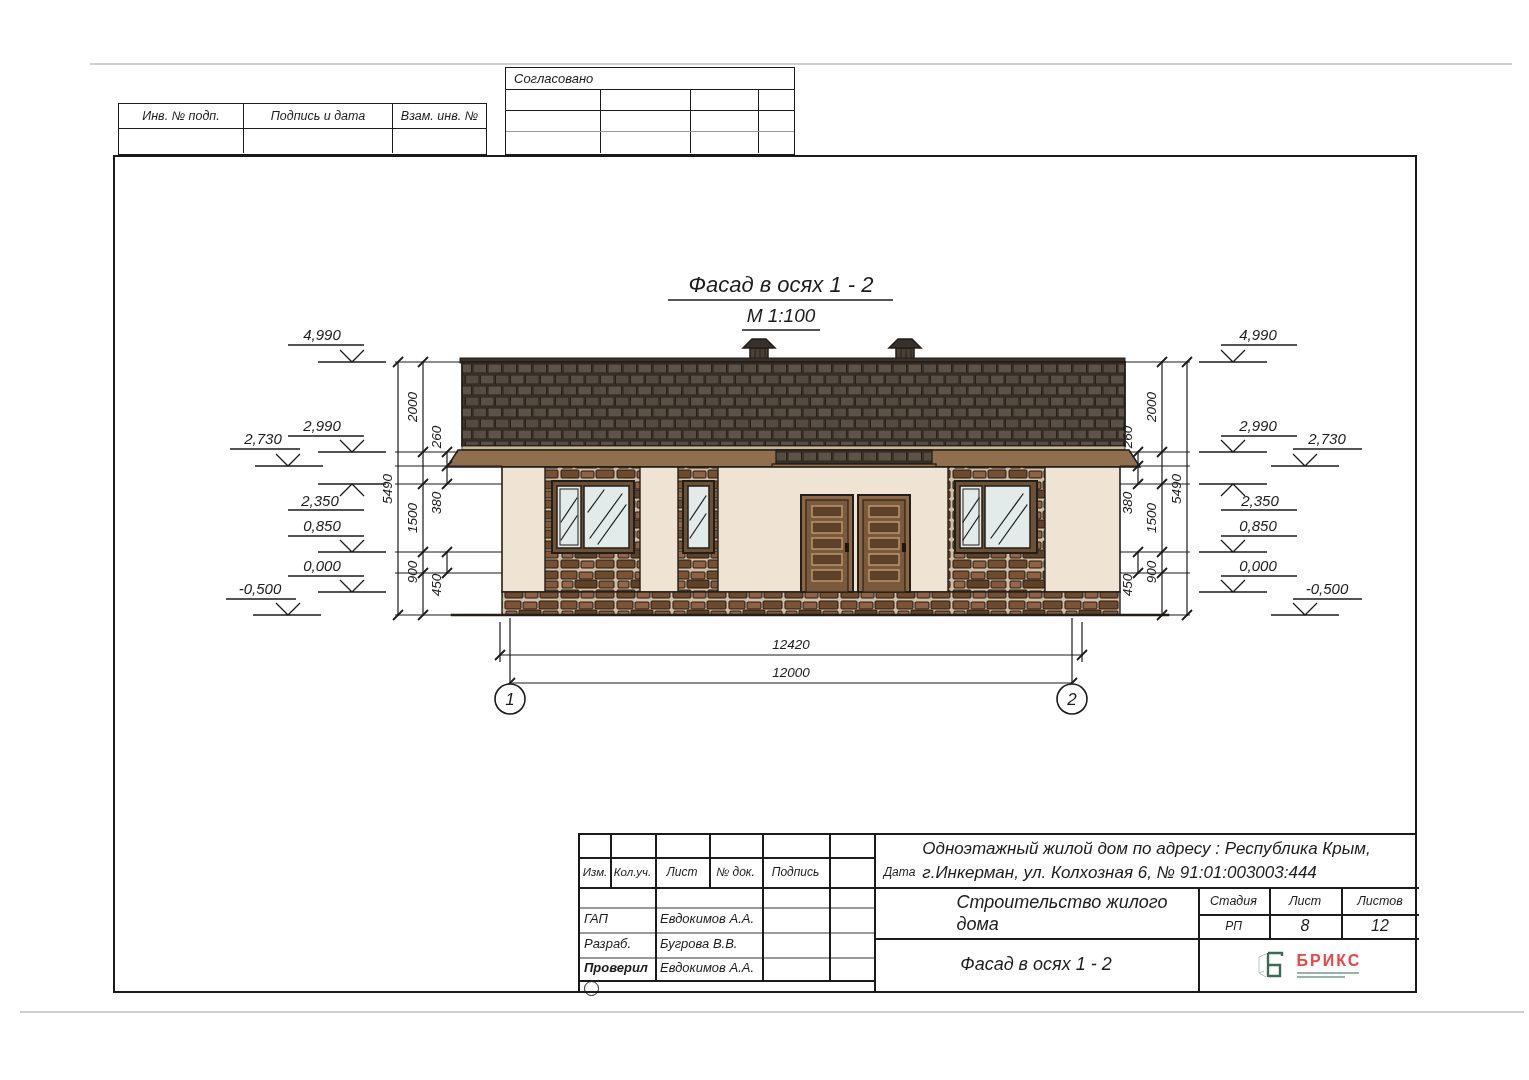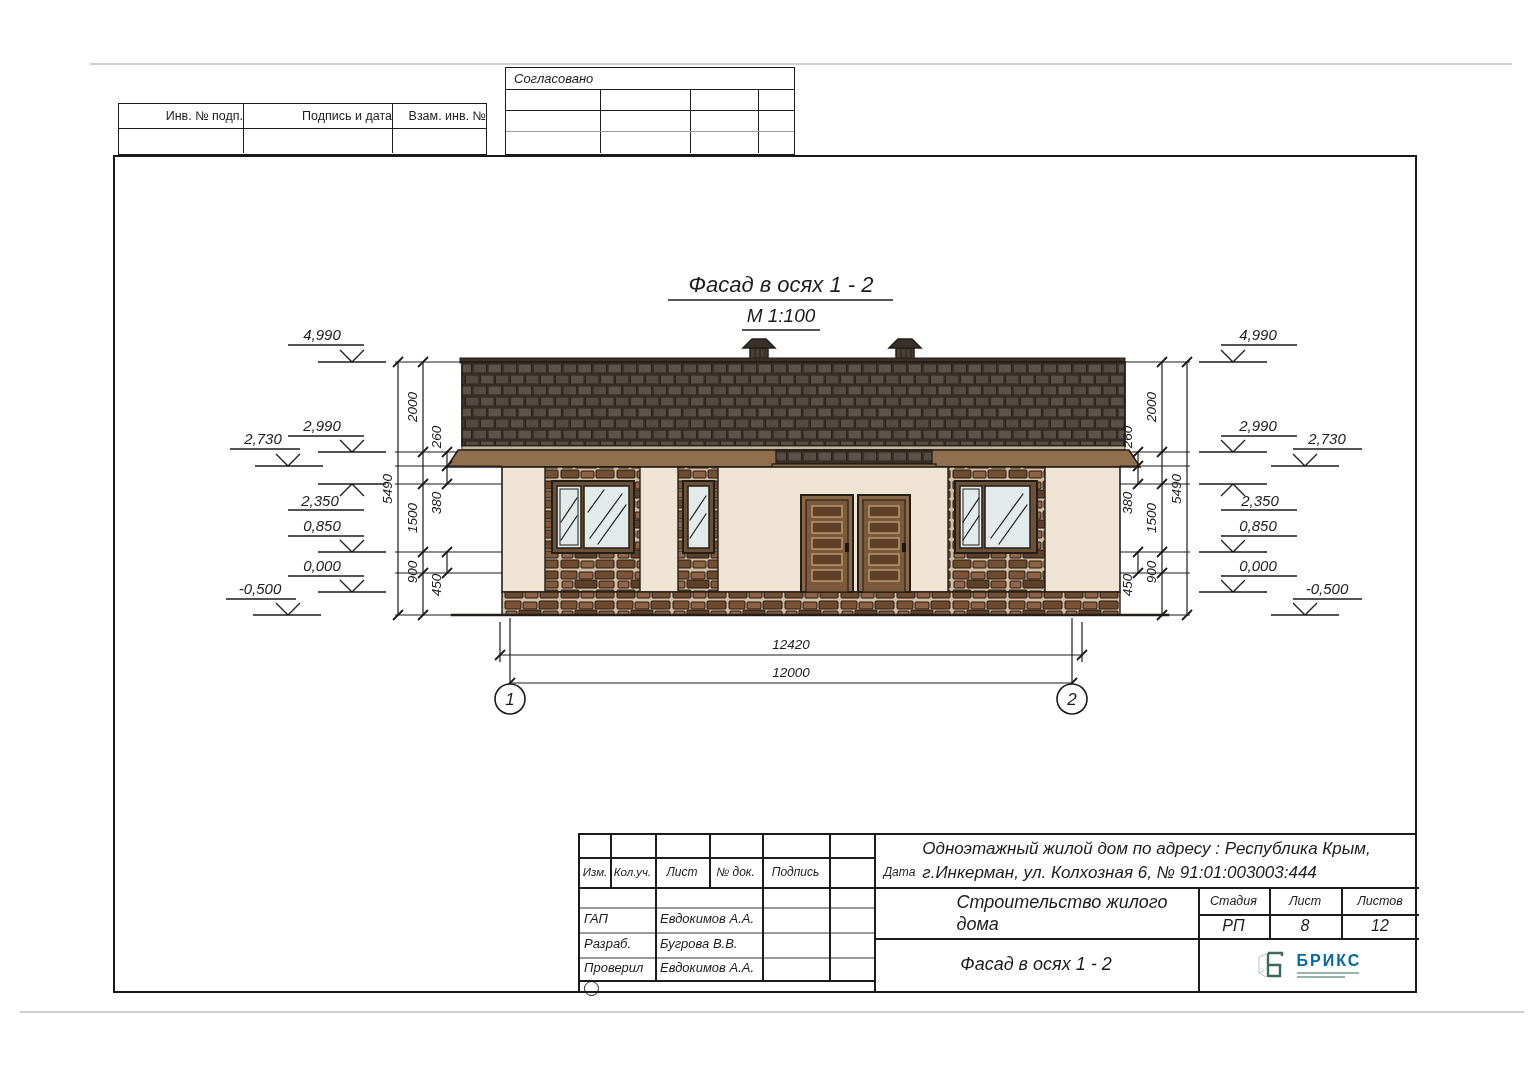--- a/index.html
+++ b/index.html
@@ -9,36 +9,36 @@
   .hl{position:absolute;background:#1c1c1c;height:1.5px;}
   .vl{position:absolute;background:#1c1c1c;width:1.5px;}
   .gray{background:#9a9a9a;}
   .edge{position:absolute;background:#cfcfcf;height:2px;}
   .cen{display:flex;align-items:center;justify-content:center;}
   #frame{position:absolute;left:113px;top:155px;width:1300px;height:834px;border:2px solid #1a1a1a;}
   
   #stamp{position:absolute;left:118px;top:103px;width:369px;height:52px;border:1.6px solid #1c1c1c;box-sizing:border-box;}
   #stamp .row{display:flex;height:24px;border-bottom:1.4px solid #1c1c1c;}
   #stamp .row2{display:flex;height:24px;}
-  #stamp .c{box-sizing:border-box;border-right:1.4px solid #1c1c1c;font-size:12.5px;
-            display:flex;align-items:center;justify-content:flex-end;}
+  #stamp .c{box-sizing:border-box;border-right:1.4px solid #1c1c1c;font-size:12.5px;font-style:italic;
+            display:flex;align-items:center;justify-content:center;}
   #stamp .c:last-child{border-right:none;}
   
   #approval{position:absolute;left:505px;top:67px;width:290px;height:88px;border:1.6px solid #1c1c1c;box-sizing:border-box;}
   #approval .title{height:22px;border-bottom:1.4px solid #1c1c1c;font-size:13px;font-style:italic;
                    display:flex;align-items:center;padding-left:8px;box-sizing:border-box;}
   #approval .grow{display:flex;height:21px;box-sizing:border-box;}
   #approval .grow .c{flex:none;box-sizing:border-box;border-right:1.4px solid #1c1c1c;height:100%;}
   #approval .grow .c:last-child{border-right:none;}
   
   #tb{position:absolute;left:578px;top:833px;width:839px;height:160px;border:2px solid #1a1a1a;box-sizing:border-box;}
   #tb .lbl{position:absolute;font-style:italic;white-space:nowrap;}
   
   #logo{display:flex;align-items:center;justify-content:center;gap:7px;width:100%;height:100%;}
-  #logo .nm{color:#0369a1;font-size:16px;letter-spacing:2px;font-style:normal;font-weight:bold;}
+  #logo .nm{color:#ef4444;font-size:16px;letter-spacing:2px;font-style:normal;font-weight:bold;}
   #logo .bar{height:2px;background:#96b3a6;margin-top:2px;}
   svg text{font-family:"Liberation Sans",sans-serif;font-style:italic;fill:#1c1c1c;}
 </style>
 </head>
 <body>
 
 <div id="sheet">
 
   <div class="edge" style="left:90px;top:63px;width:1422px;"></div>
   <div class="edge" style="left:20px;top:1011px;width:1504px;"></div>
@@ -313,21 +313,21 @@
     <div class="lbl cen" style="left:30px;top:22px;width:45px;height:30px;font-size:11.5px;">Кол.уч.</div>
     <div class="lbl cen" style="left:75px;top:22px;width:54px;height:30px;font-size:12px;">Лист</div>
     <div class="lbl cen" style="left:129px;top:22px;width:53px;height:30px;font-size:12px;">№ док.</div>
     <div class="lbl cen" style="left:182px;top:22px;width:67px;height:30px;font-size:12px;border-radius:9px;">Подпись</div>
     <div class="lbl cen" style="left:249px;top:22px;width:45px;height:30px;font-size:12px;margin-left:48px;">Дата</div>
 
     <div class="lbl" style="left:4px;top:76px;font-size:13px;">ГАП</div>
     <div class="lbl" style="left:80px;top:76px;font-size:13px;">Евдокимов А.А.</div>
     <div class="lbl" style="left:4px;top:101px;font-size:13px;">Разраб.</div>
     <div class="lbl" style="left:80px;top:101px;font-size:13px;">Бугрова В.В.</div>
-    <div class="lbl" style="left:4px;top:125px;font-size:13px;">Проверил</div>
+    <div class="lbl" style="left:4px;top:125px;font-size:13px;font-weight:bold;">Проверил</div>
     <div class="lbl" style="left:80px;top:125px;font-size:13px;">Евдокимов А.А.</div>
     <div class="abs" style="left:4px;top:146px;width:13px;height:13px;border:1.5px solid #1c1c1c;border-radius:50%;"></div>
 
     <div class="hl" style="left:294px;top:52px;width:545px;"></div>
     <div class="lbl cen" style="left:294px;top:1px;width:545px;height:50px;font-size:17px;line-height:24px;white-space:normal;">
       <div><span>Одноэтажный жилой дом по адресу : Республика Крым,</span><br>
       <span>г.Инкерман, ул. Колхозная 6, № 91:01:003003:444</span></div>
     </div>
 
     <div class="vl" style="left:618px;top:52px;height:104px;"></div>
@@ -335,21 +335,21 @@
       <div><span>Строительство жилого</span><br>
       <span>дома</span></div>
     </div>
 
     <div class="vl" style="left:689px;top:52px;height:51px;"></div>
     <div class="vl" style="left:761px;top:52px;height:51px;"></div>
     <div class="hl" style="left:618px;top:79px;width:221px;"></div>
     <div class="lbl cen" style="left:618px;top:52px;width:71px;height:27px;font-size:12.5px;">Стадия</div>
     <div class="lbl cen" style="left:689px;top:52px;width:72px;height:27px;font-size:12.5px;">Лист</div>
     <div class="lbl cen" style="left:761px;top:52px;width:78px;height:27px;font-size:12.5px;">Листов</div>
-    <div class="lbl cen" style="left:618px;top:79px;width:71px;height:24px;font-size:16px;">РП</div>
+    <div class="lbl cen" style="left:618px;top:79px;width:71px;height:24px;font-size:12px;">РП</div>
     <div class="lbl cen" style="left:689px;top:79px;width:72px;height:24px;font-size:16px;">8</div>
     <div class="lbl cen" style="left:761px;top:79px;width:78px;height:24px;font-size:16px;">12</div>
 
     <div class="hl" style="left:294px;top:103px;width:545px;"></div>
     <div class="lbl cen" style="left:294px;top:103px;width:324px;height:53px;font-size:18px;">Фасад в осях   1 - 2</div>
 
     <div class="abs" style="left:618px;top:103px;width:221px;height:53px;">
       <div id="logo">
         <svg width="34" height="32" viewBox="0 0 34 32">
           <g stroke="#b8c6c0" stroke-width="1" fill="none">

